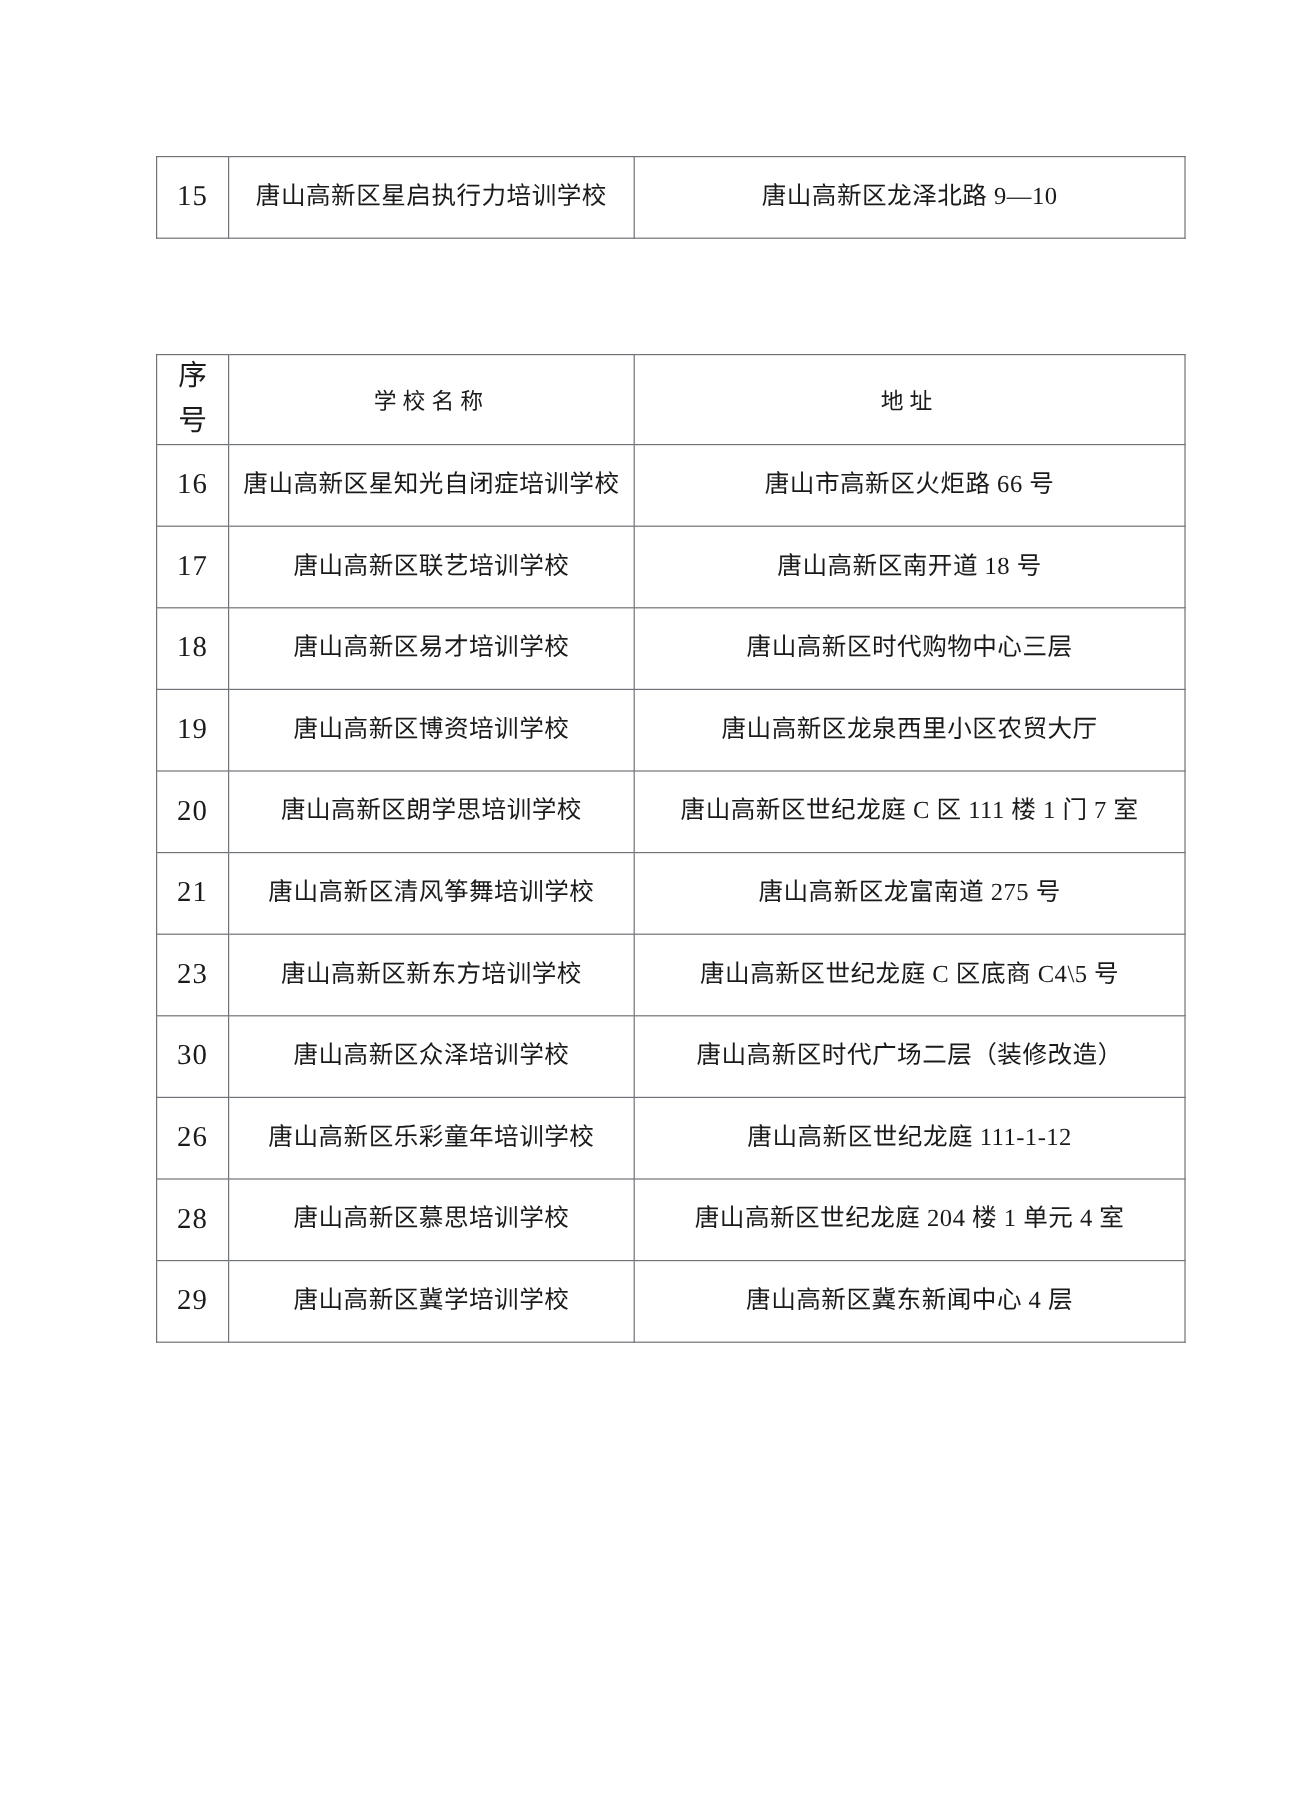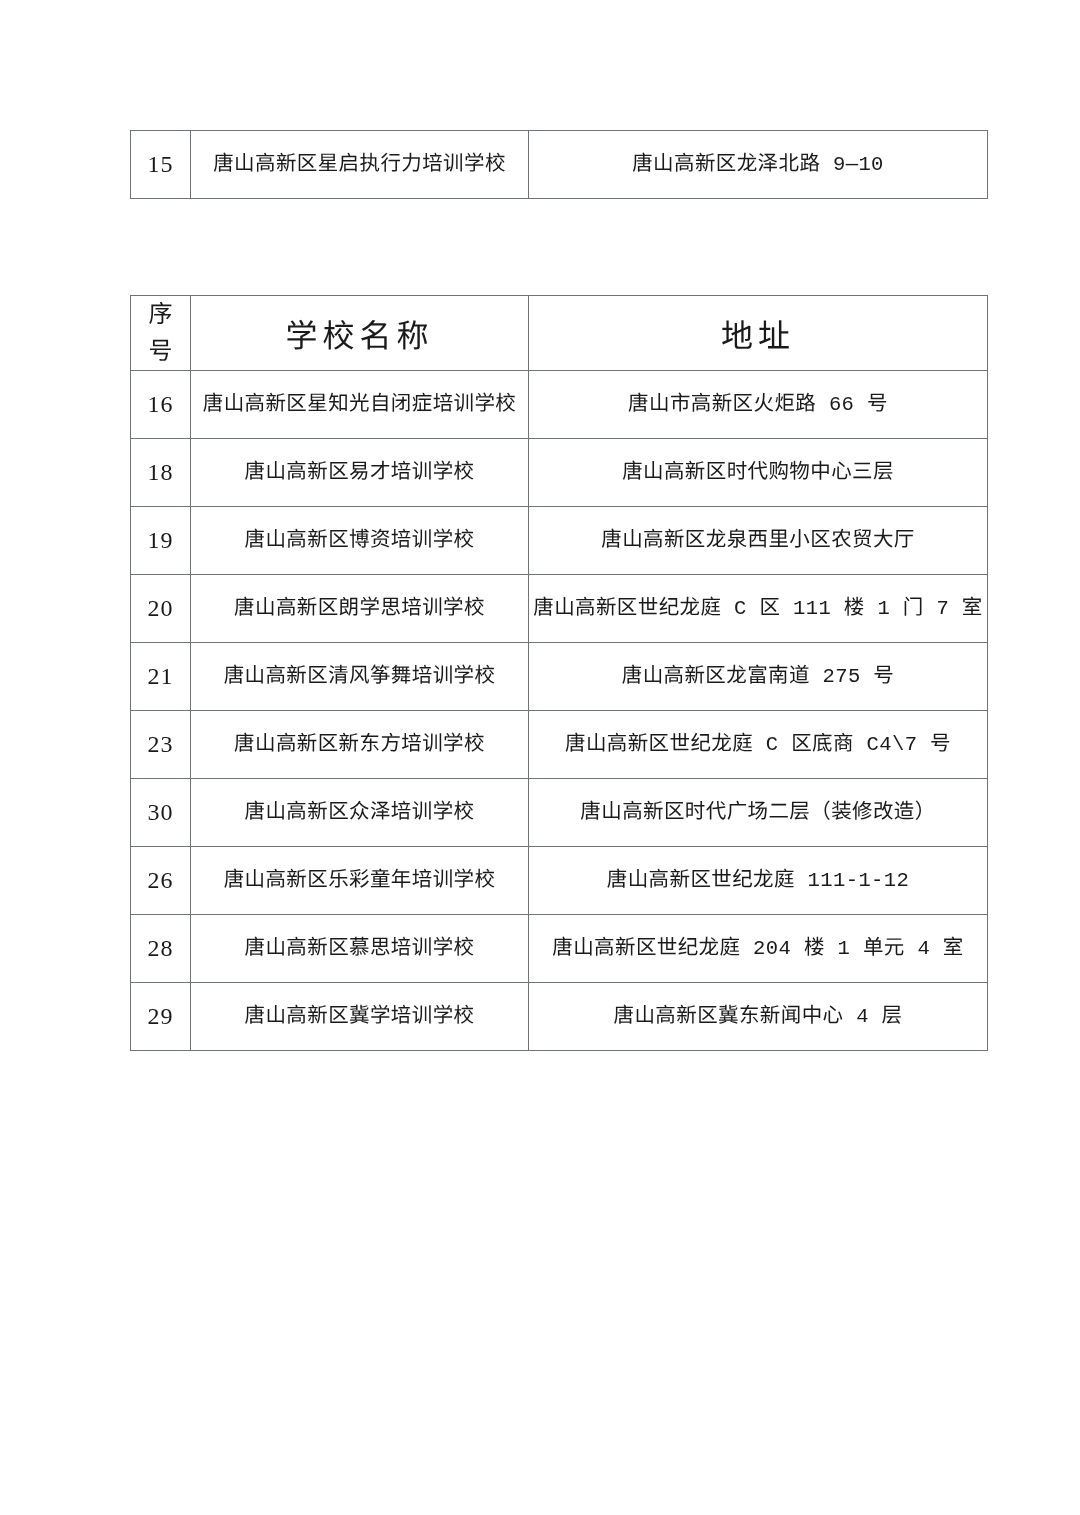--- a/index.html
+++ b/index.html
@@ -67,33 +67,33 @@
   .cell-no {
     font-size: 24px;
     letter-spacing: 1px;
     font-family: "Liberation Serif", "DejaVu Serif", serif;
   }
   .cell-text {
     font-size: 20.5px;
     letter-spacing: 0.4px;
     line-height: 1.45;
     padding: 6px 6px;
-    font-family: Liberation Mono, monospace;
+    font-family: Liberation Serif, serif;
   }
 
   
   .hdr-no {
     font-size: 24px;
     font-weight: bold;
     line-height: 1.55;
     padding: 10px 0;
   }
   .hdr-no .stack-char { display: block; }
   .hdr-text {
-    font-size: 32px;
+    font-size: 19px;
     font-weight: bold;
     letter-spacing: 5px;
   }
 
   tr.body-row td { height: 67px; }
   tr.body-row.tall td { height: 84px; }
 
   .addr-line { display: block; }
   .addr-line + .addr-line { margin-top: 2px; }
 </style>
@@ -134,20 +134,25 @@
       </tr>
     </thead>
     <tbody>
 
       <tr class="body-row">
         <td class="cell-no">16</td>
         <td class="cell-text">唐山高新区星知光自闭症培训学校</td>
         <td class="cell-text">唐山市高新区火炬路 66 号</td>
       </tr>
 
+      <tr class="body-row">
+        <td class="cell-no">17</td>
+        <td class="cell-text">唐山高新区联艺培训学校</td>
+        <td class="cell-text">唐山高新区南开道 18 号</td>
+      </tr>
 
       <tr class="body-row">
         <td class="cell-no">18</td>
         <td class="cell-text">唐山高新区易才培训学校</td>
         <td class="cell-text">唐山高新区时代购物中心三层</td>
       </tr>
 
       <tr class="body-row">
         <td class="cell-no">19</td>
         <td class="cell-text">唐山高新区博资培训学校</td>
@@ -163,21 +168,21 @@
       <tr class="body-row">
         <td class="cell-no">21</td>
         <td class="cell-text">唐山高新区清风筝舞培训学校</td>
         <td class="cell-text">唐山高新区龙富南道 275 号</td>
       </tr>
 
 
       <tr class="body-row">
         <td class="cell-no">23</td>
         <td class="cell-text">唐山高新区新东方培训学校</td>
-        <td class="cell-text">唐山高新区世纪龙庭 C 区底商 C4\7 号</td>
+        <td class="cell-text">唐山高新区世纪龙庭 C 区底商 C4\5 号</td>
       </tr>
 
 
       <tr class="body-row">
         <td class="cell-no">30</td>
         <td class="cell-text">唐山高新区众泽培训学校</td>
         <td class="cell-text">唐山高新区时代广场二层（装修改造）</td>
       </tr>
 
       <tr class="body-row">

